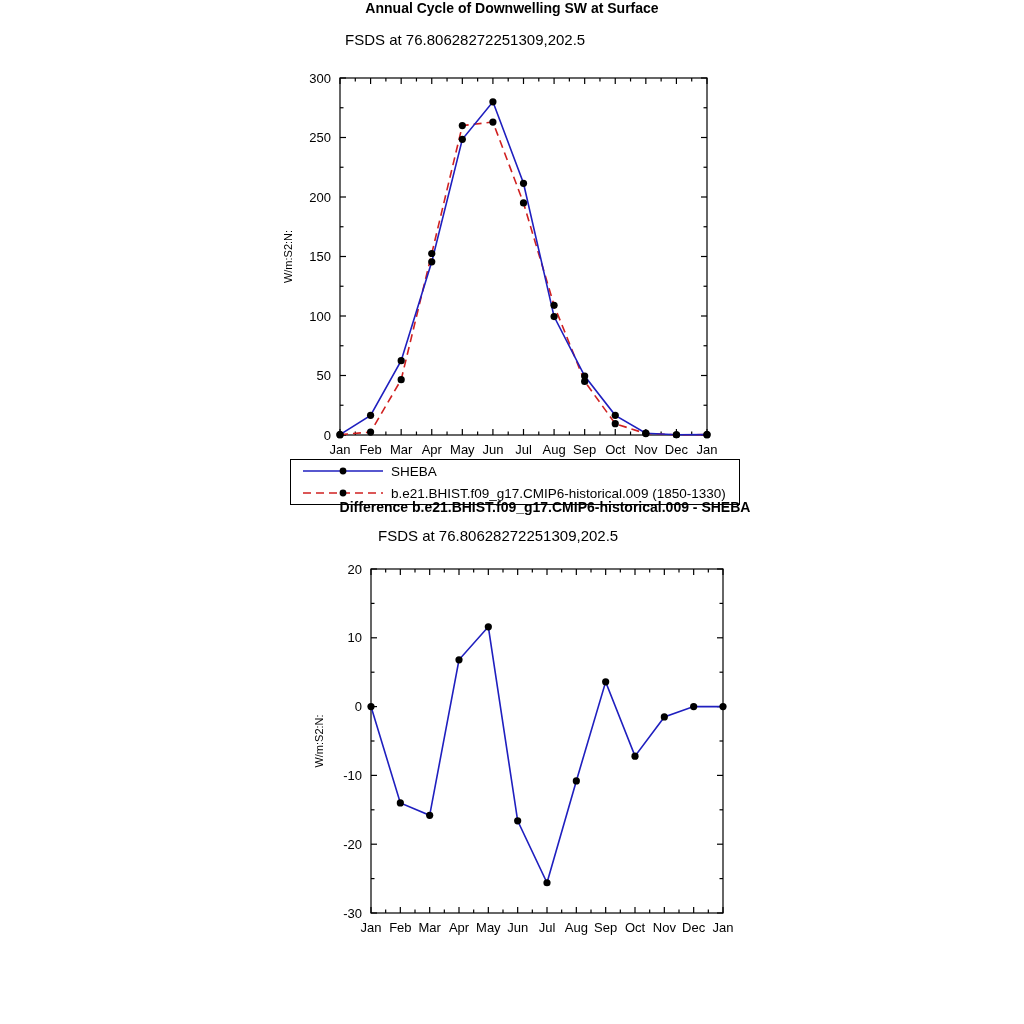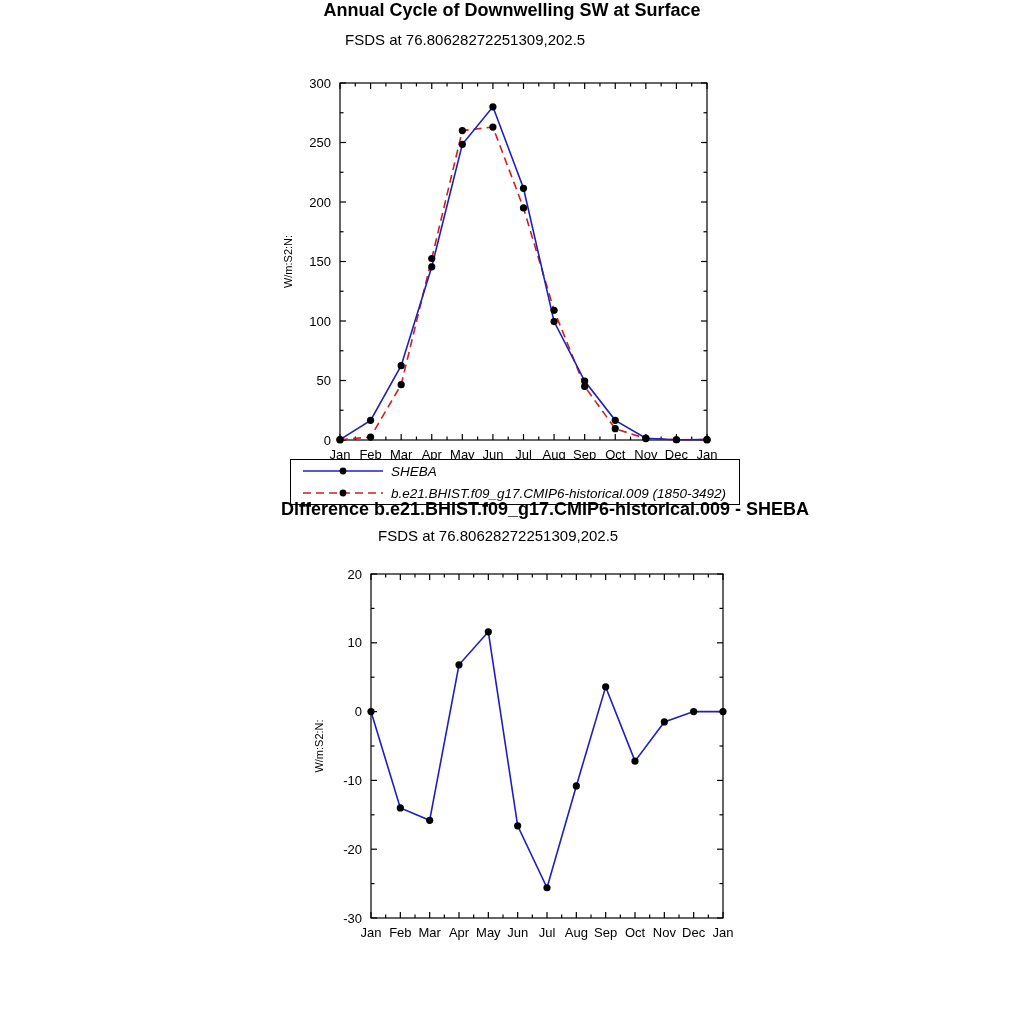--- a/index.html
+++ b/index.html
@@ -15,21 +15,21 @@
     position: relative;
     overflow: hidden;
   }
   .panel {
     position: absolute;
     left: 0;
     width: 1024px;
   }
   .chart-title {
     text-align: center;
-    font-size: 18px;
+    font-size: 14px;
     font-weight: bold;
     color: #000;
   }
   .chart-subtitle {
     font-size: 15px;
     color: #000;
   }
   .plot-wrap {
     position: relative;
   }
@@ -74,21 +74,20 @@
     position: absolute;
     border: 1px solid #000000;
     background: #ffffff;
     box-sizing: border-box;
   }
   .legend-row {
     display: flex;
     align-items: center;
     height: 22px;
     padding-left: 10px;
-    font-style: italic;
   }
   .legend-label {
     font-size: 13.5px;
     margin-left: 6px;
     white-space: nowrap;
   }
   .legend-sample {
     width: 84px;
     height: 14px;
     position: relative;
@@ -244,21 +243,21 @@
     </span>
     <span class="legend-label">SHEBA</span>
   </div>
   <div class="legend-row">
     <span class="legend-sample">
       <svg width="84" height="14">
         <line x1="2" y1="7" x2="82" y2="7" stroke="#d02020" stroke-width="1.6" stroke-dasharray="8 5"></line>
         <circle cx="42" cy="7" r="3.4" fill="#000"></circle>
       </svg>
     </span>
-    <span class="legend-label">b.e21.BHIST.f09_g17.CMIP6-historical.009 (1850-3492)</span>
+    <span class="legend-label">b.e21.BHIST.f09_g17.CMIP6-historical.009 (1850-1330)</span>
   </div>
 </div>
 
 <div class="panel" style="top:499px;margin-left:33px;">
   <div class="chart-title">Difference b.e21.BHIST.f09_g17.CMIP6-historical.009 - SHEBA</div>
   <div class="chart-subtitle" style="position:absolute; left:345px; top:28px;">FSDS at 76.80628272251309,202.5</div>
   <div class="plot-wrap">
     <svg id="svg-bottom" width="1024" height="440">
         <rect x="338" y="54" width="352" height="344" class="axis-line" fill="none"></rect>
         <line x1="338" y1="398" x2="338" y2="392" class="tick"></line>

